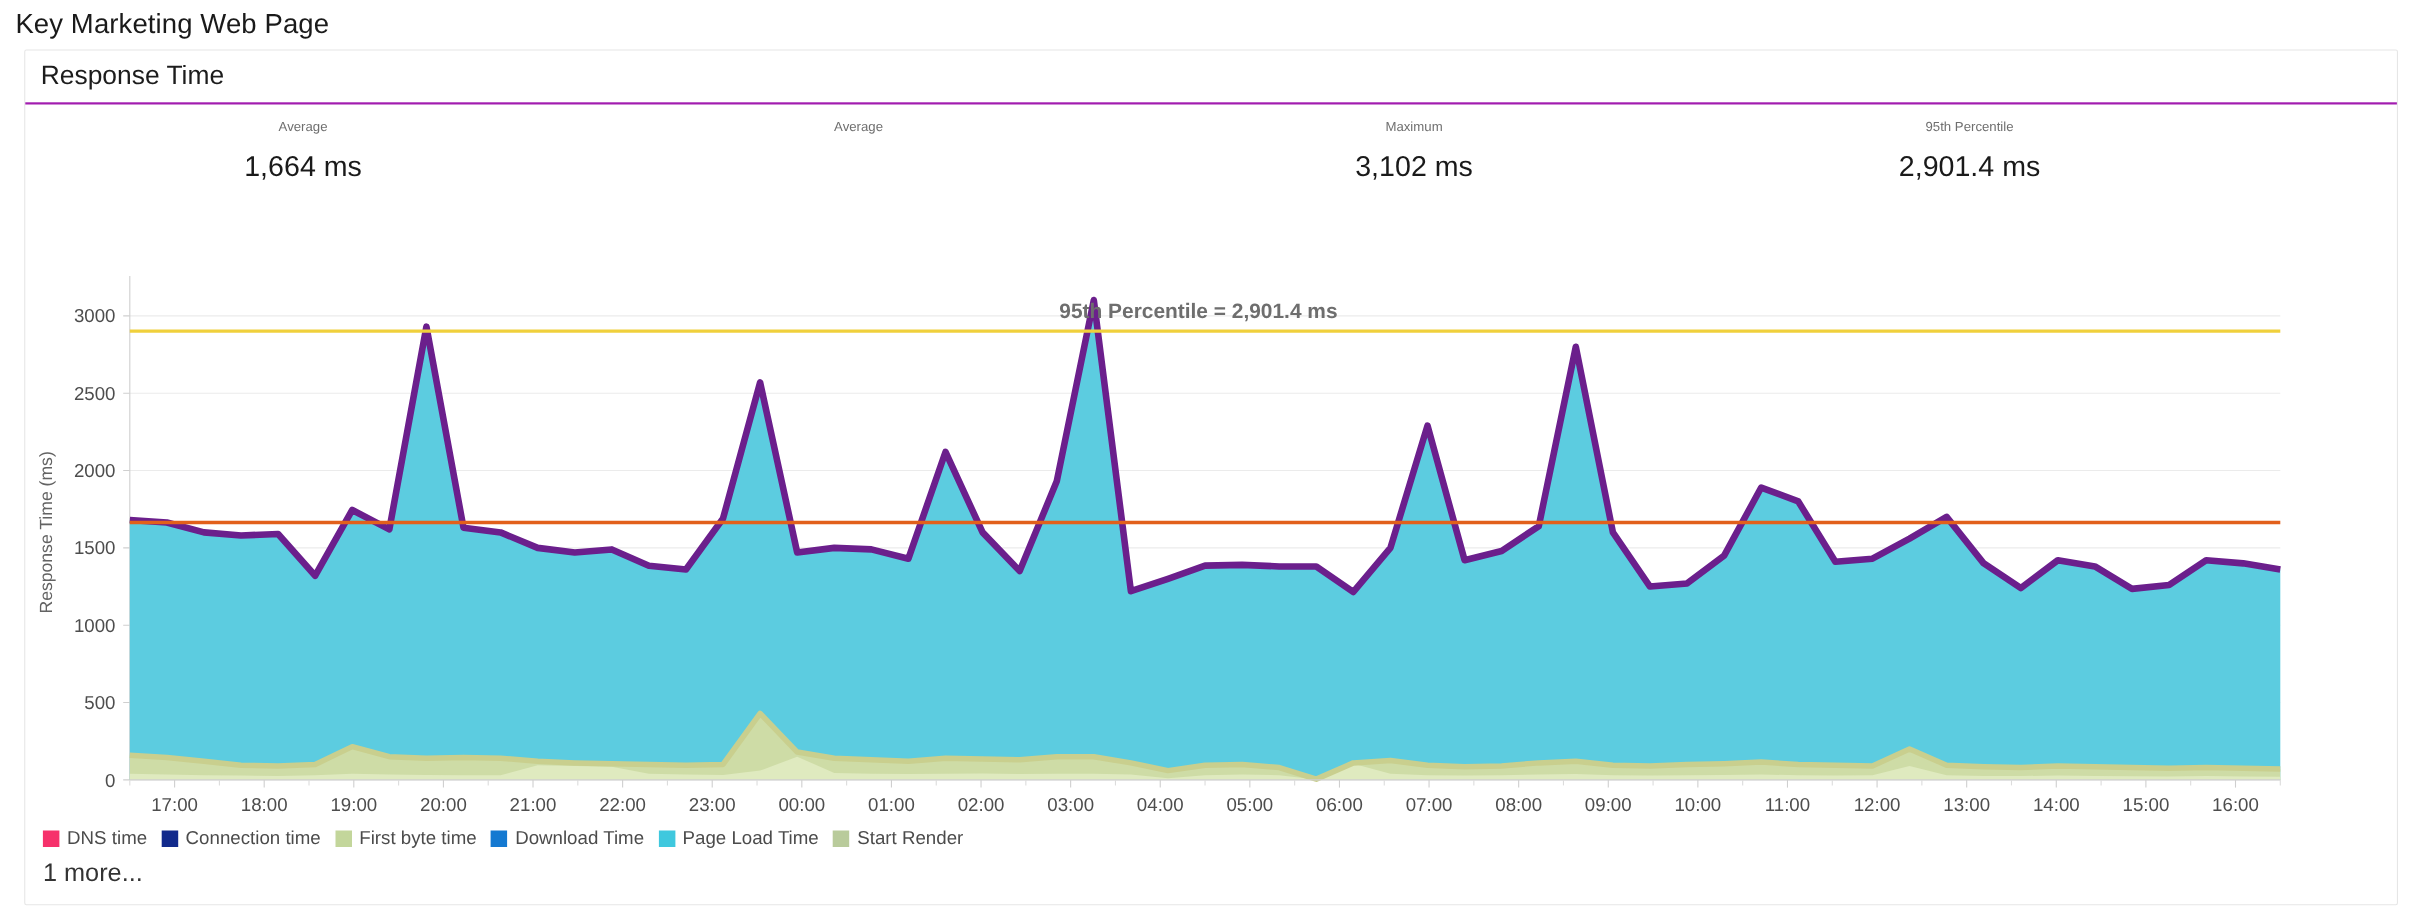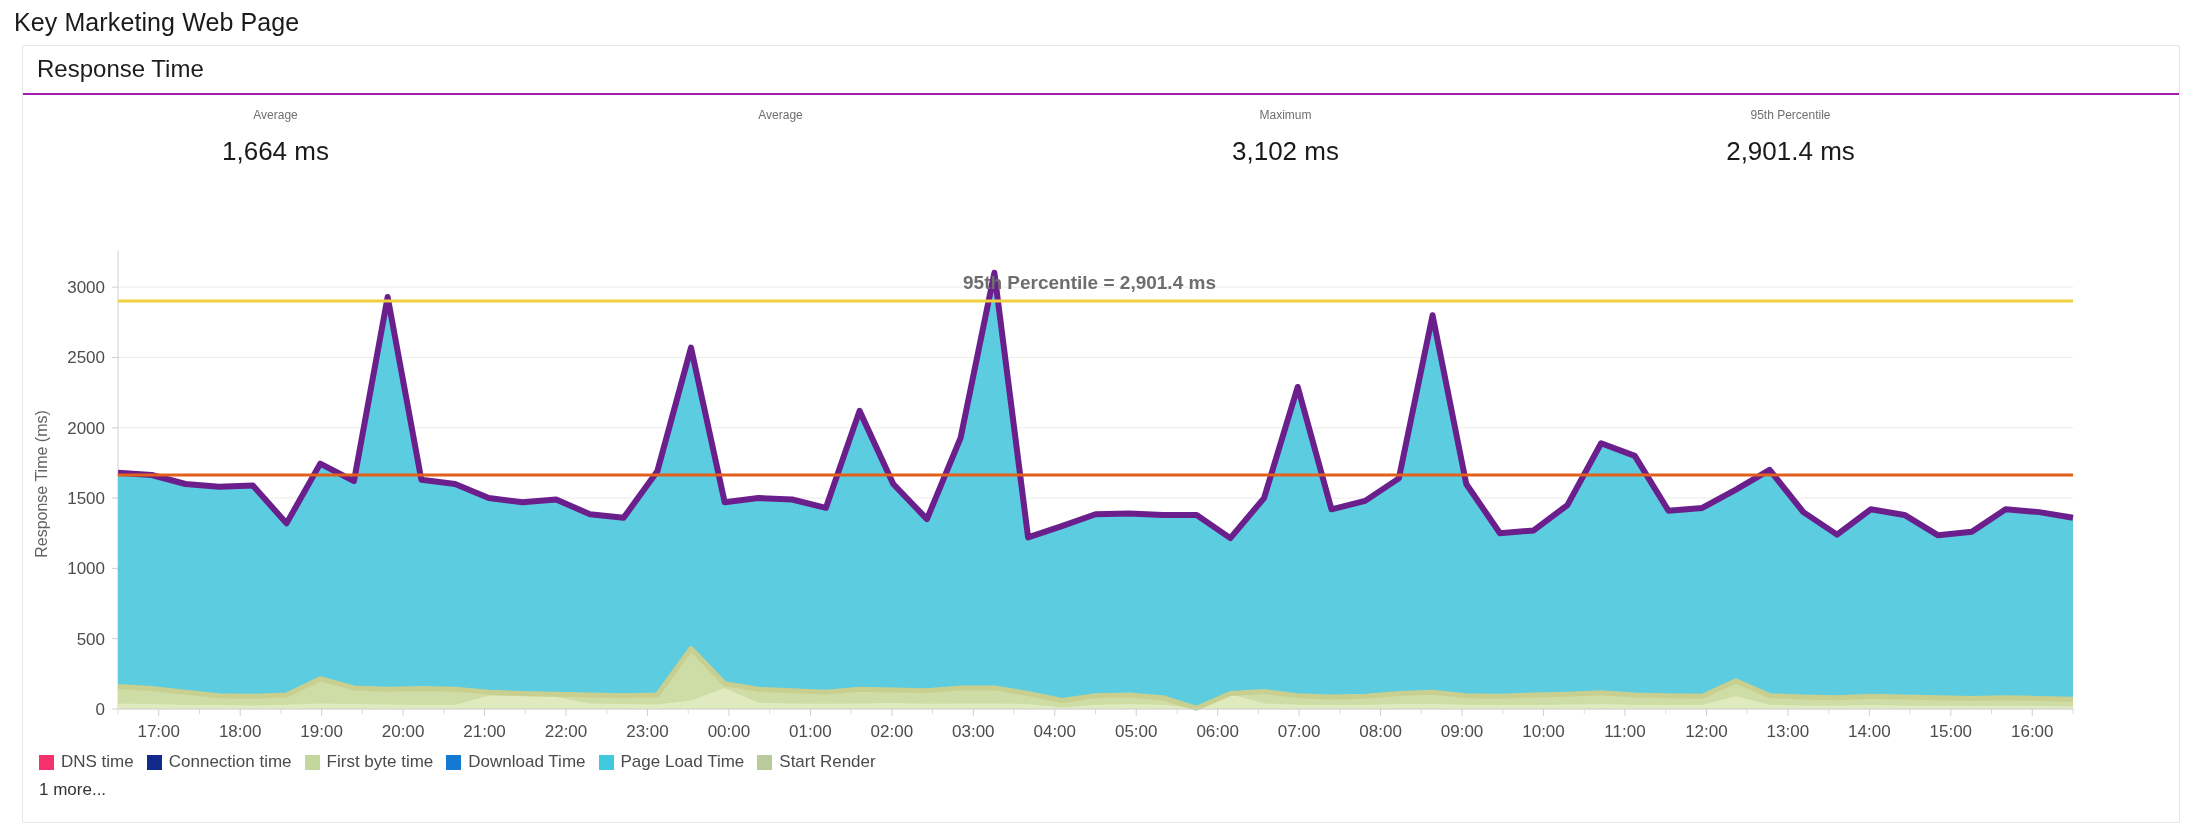--- a/index.html
+++ b/index.html
@@ -103,21 +103,21 @@
     margin-right: 7px;
     flex: 0 0 auto;
   }
   .legend-label {
     font-size: 17px; color: #4b4b4b;
     white-space: nowrap;
   }
   .more-link {
     position: absolute;
     left: 16px; top: 734px;
-    font-size: 17px;
+    font-size: 23px;
     color: #333333;
     cursor: pointer;
   }
 </style>
 </head>
 <body>
 
 <div class="page">
 
   <div class="page-title">Key Marketing Web Page</div>

